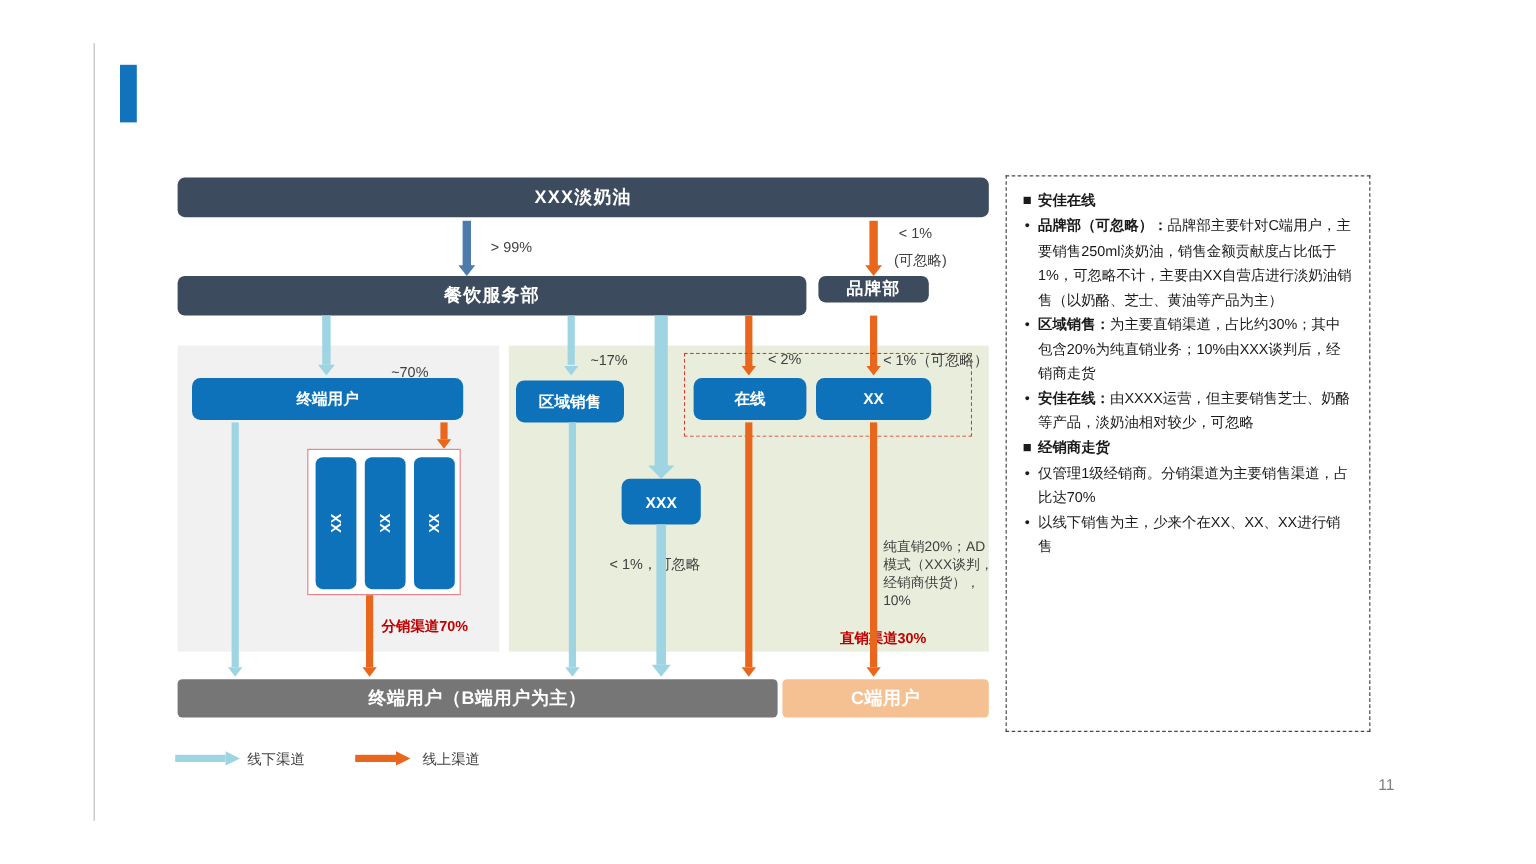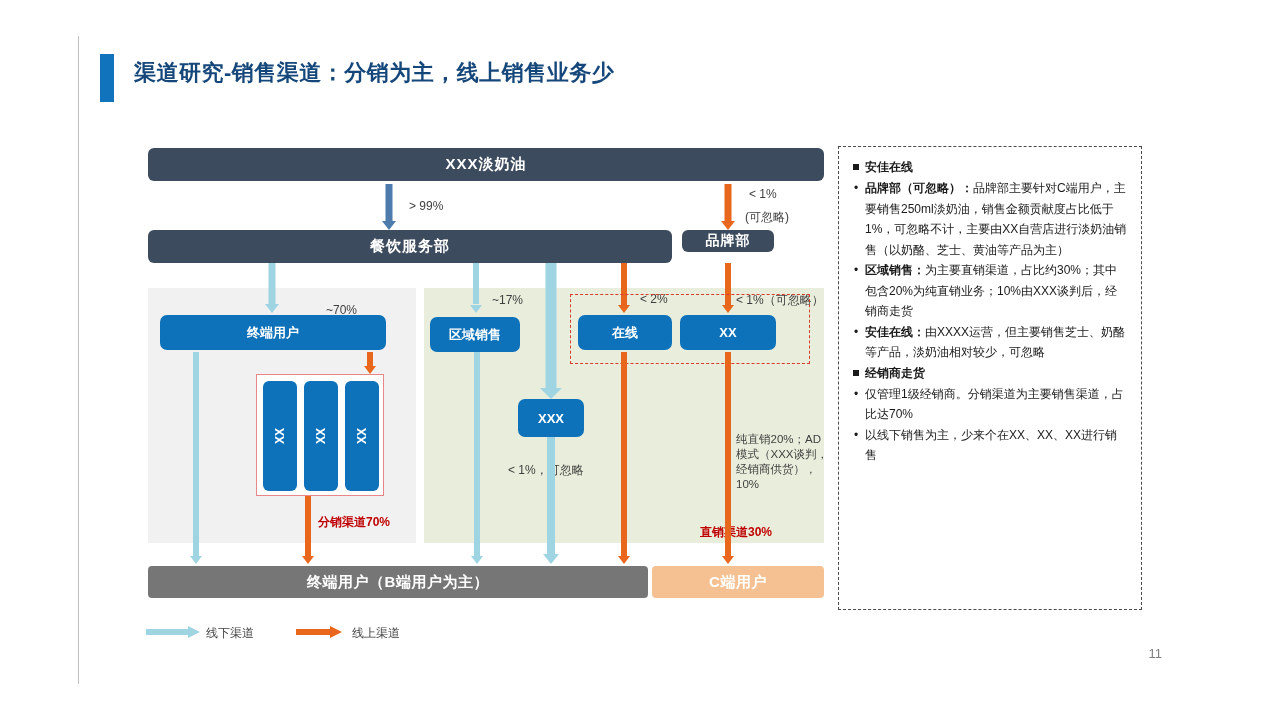--- a/index.html
+++ b/index.html
@@ -98,21 +98,21 @@
   .arrow .shaft { position: absolute; left: 50%; transform: translateX(-50%); top: 0; }
   .arrow .head {
     position: absolute; left: 50%; transform: translateX(-50%); bottom: 0;
     width: 0; height: 0; border-left: 7px solid transparent; border-right: 7px solid transparent;
   }
   .arrow.w10 .head { border-left-width: 9px; border-right-width: 9px; }
 
   
   .lbl { position: absolute; font-size: 12px; color: #3f3f3f; white-space: nowrap; }
   .lbl-red { position: absolute; font-size: 12px; color: #c00000; font-weight: bold; white-space: nowrap; }
-  .note-block { position: absolute; font-size: 11.5px; color: #3f3f3f; line-height: 15px; width: 96px; }
+  .note-block { position: absolute; font-size: 11.5px; color: #3f3f3f; line-height: 15px; width: 96px; margin-top: 17px; }
 
   
   .legend-item { position: absolute; font-size: 12px; color: #3f3f3f; }
 
   
   .notes {
     position: absolute; left: 838px; top: 146px;
     width: 304px; height: 464px;
     border: 1.5px dashed #4a4a4a; background: #ffffff;
     padding: 10px 12px 8px 12px;
@@ -141,21 +141,20 @@
   }
 </style>
 </head>
 <body>
 
 <div class="slide">
 
   <div class="left-rule"></div>
 
   <div class="title-bar"></div>
-  <div class="title-text">渠道研究-销售渠道：分销为主，线上销售业务少</div>
 
   <div class="panel-left"></div>
   <div class="panel-right"></div>
 
   <div class="darkbar" id="bar-product">XXX淡奶油</div>
   <div class="darkbar" id="bar-food">餐饮服务部</div>
   <div class="darkbar" id="bar-brand">品牌部</div>
 
   <div class="arrow" style="left:382px; top:184px; width:14px; height:46px;">
     <div class="shaft" style="width:7px; height:38px; background:#4d7bab;"></div>

